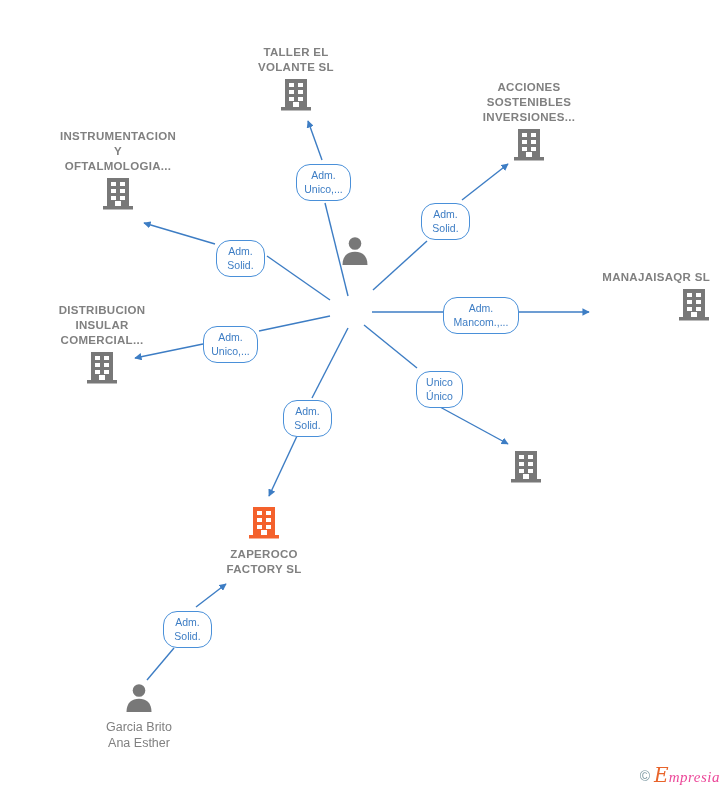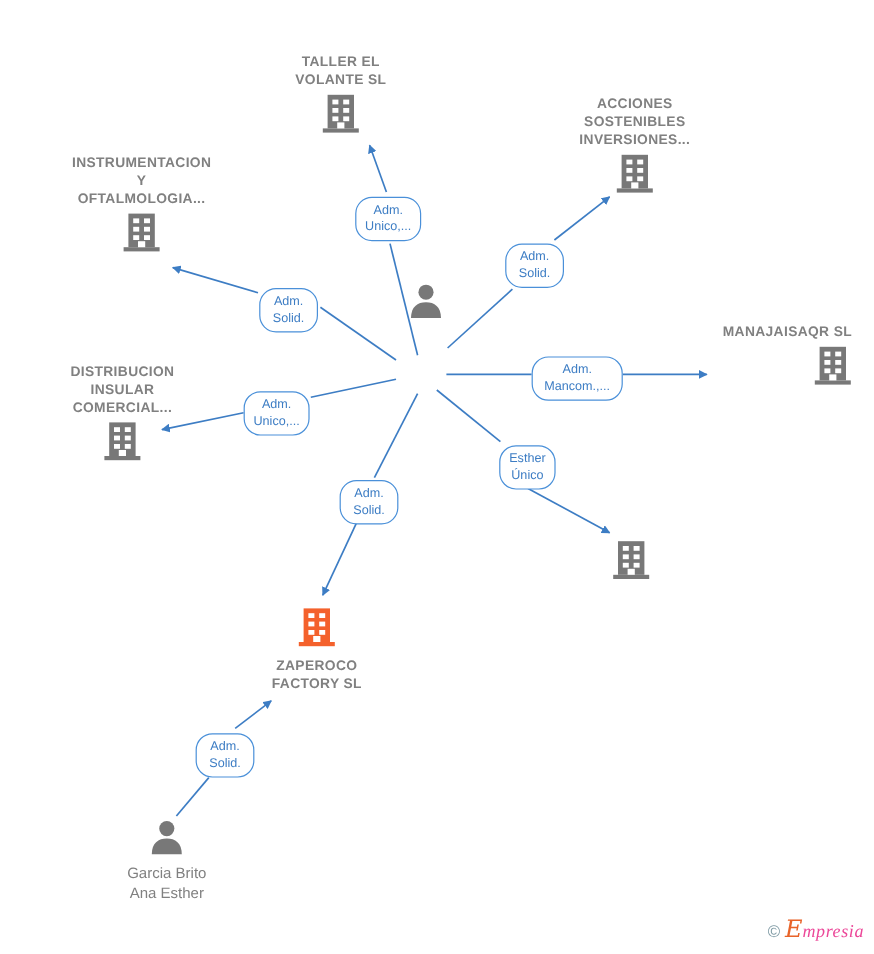--- a/index.html
+++ b/index.html
@@ -91,21 +91,21 @@
     <line x1="348" y1="328" x2="312" y2="398" stroke="#3d7dc4" stroke-width="1.4"></line>
     <line x1="297" y1="436" x2="269" y2="496" stroke="#3d7dc4" stroke-width="1.4" marker-end="url(#arrow)"></line>
   </g>
 
   <g>
     <line x1="147" y1="680" x2="174" y2="648" stroke="#3d7dc4" stroke-width="1.4"></line>
     <line x1="196" y1="607" x2="226" y2="584" stroke="#3d7dc4" stroke-width="1.4" marker-end="url(#arrow)"></line>
   </g>
 </svg>
 
-<div class="node label-top" style="left:204px;top:45px;">
+<div class="node label-top" style="left:216px;top:45px;">
   <span class="label">TALLER EL
 VOLANTE  SL</span>
   <span class="icon">
     <svg width="32" height="34" viewBox="0 0 32 34">
       <rect x="5" y="1" width="22" height="28" fill="#787878"></rect>
       <rect x="1" y="29" width="30" height="3.5" fill="#787878"></rect>
       <rect x="9" y="5" width="5" height="4" fill="#ffffff"></rect>
       <rect x="18" y="5" width="5" height="4" fill="#ffffff"></rect>
       <rect x="9" y="12" width="5" height="4" fill="#ffffff"></rect>
       <rect x="18" y="12" width="5" height="4" fill="#ffffff"></rect>
@@ -252,21 +252,21 @@
 
 <div class="edge-label" style="left:216px;top:240px;width:49px;">Adm.
 Solid.</div>
 
 <div class="edge-label" style="left:443px;top:297px;width:76px;">Adm.
 Mancom.,...</div>
 
 <div class="edge-label" style="left:203px;top:326px;width:55px;">Adm.
 Unico,...</div>
 
-<div class="edge-label" style="left:416px;top:371px;width:47px;">Esther
+<div class="edge-label" style="left:416px;top:371px;width:47px;">Unico
 Único</div>
 
 <div class="edge-label" style="left:283px;top:400px;width:49px;">Adm.
 Solid.</div>
 
 <div class="edge-label" style="left:163px;top:611px;width:49px;">Adm.
 Solid.</div>
 
 <div class="watermark">
   <span class="cmark">©</span>

